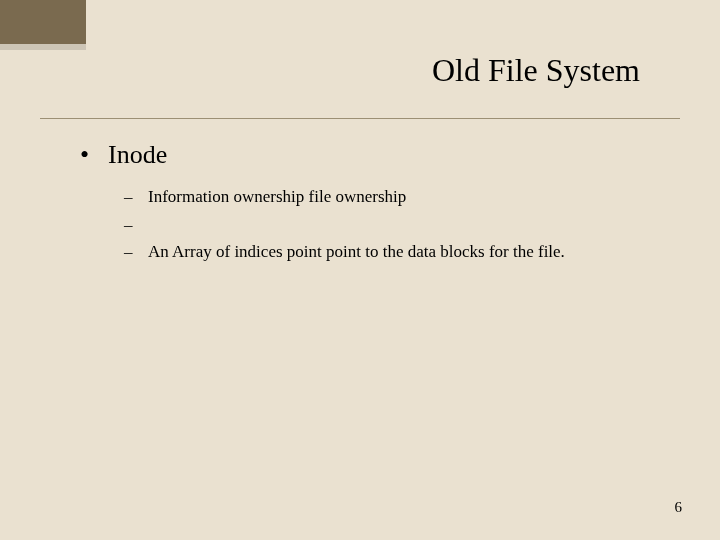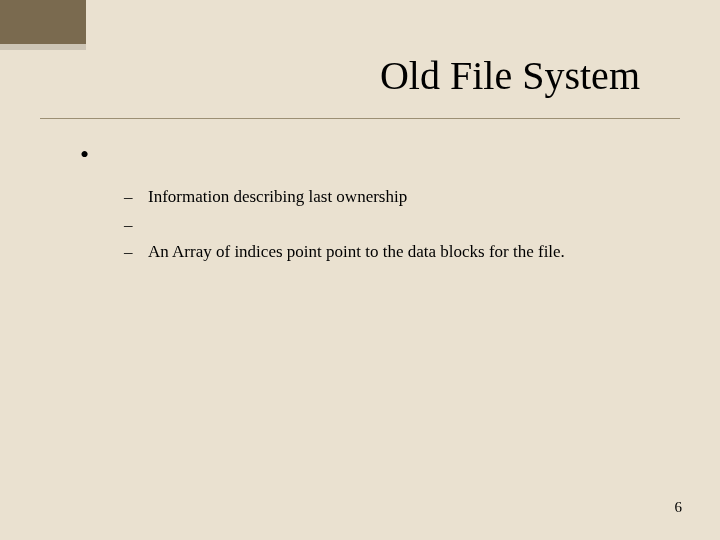--- a/index.html
+++ b/index.html
@@ -33,21 +33,21 @@
     width: 86px;
     height: 6px;
     background: rgba(0,0,0,0.12);
   }
   .title {
     position: absolute;
     top: 52px;
     left: 0;
     right: 80px;
     text-align: right;
-    font-size: 40px;
+    font-size: 32px;
     font-weight: 400;
   }
   .title-rule {
     position: absolute;
     top: 118px;
     left: 40px;
     right: 40px;
     height: 1px;
     background: #9c8f74;
   }
@@ -97,25 +97,26 @@
 
   <div class="corner-accent"></div>
   <div class="corner-shadow"></div>
 
   <div class="title">Old File System</div>
   <div class="title-rule"></div>
 
   <div class="content">
     <div class="bullet1">
       <span class="dot">•</span>
+      <span>Inode</span>
     </div>
     <div class="sublist">
       <div class="bullet2">
         <span class="dash">–</span>
-        <span>Information describing last ownership</span>
+        <span>Information ownership file ownership</span>
       </div>
       <div class="bullet2">
         <span class="dash">–</span>
       </div>
       <div class="bullet2">
         <span class="dash">–</span>
         <span>An Array of indices point point to the data blocks for the file.</span>
       </div>
     </div>
   </div>

